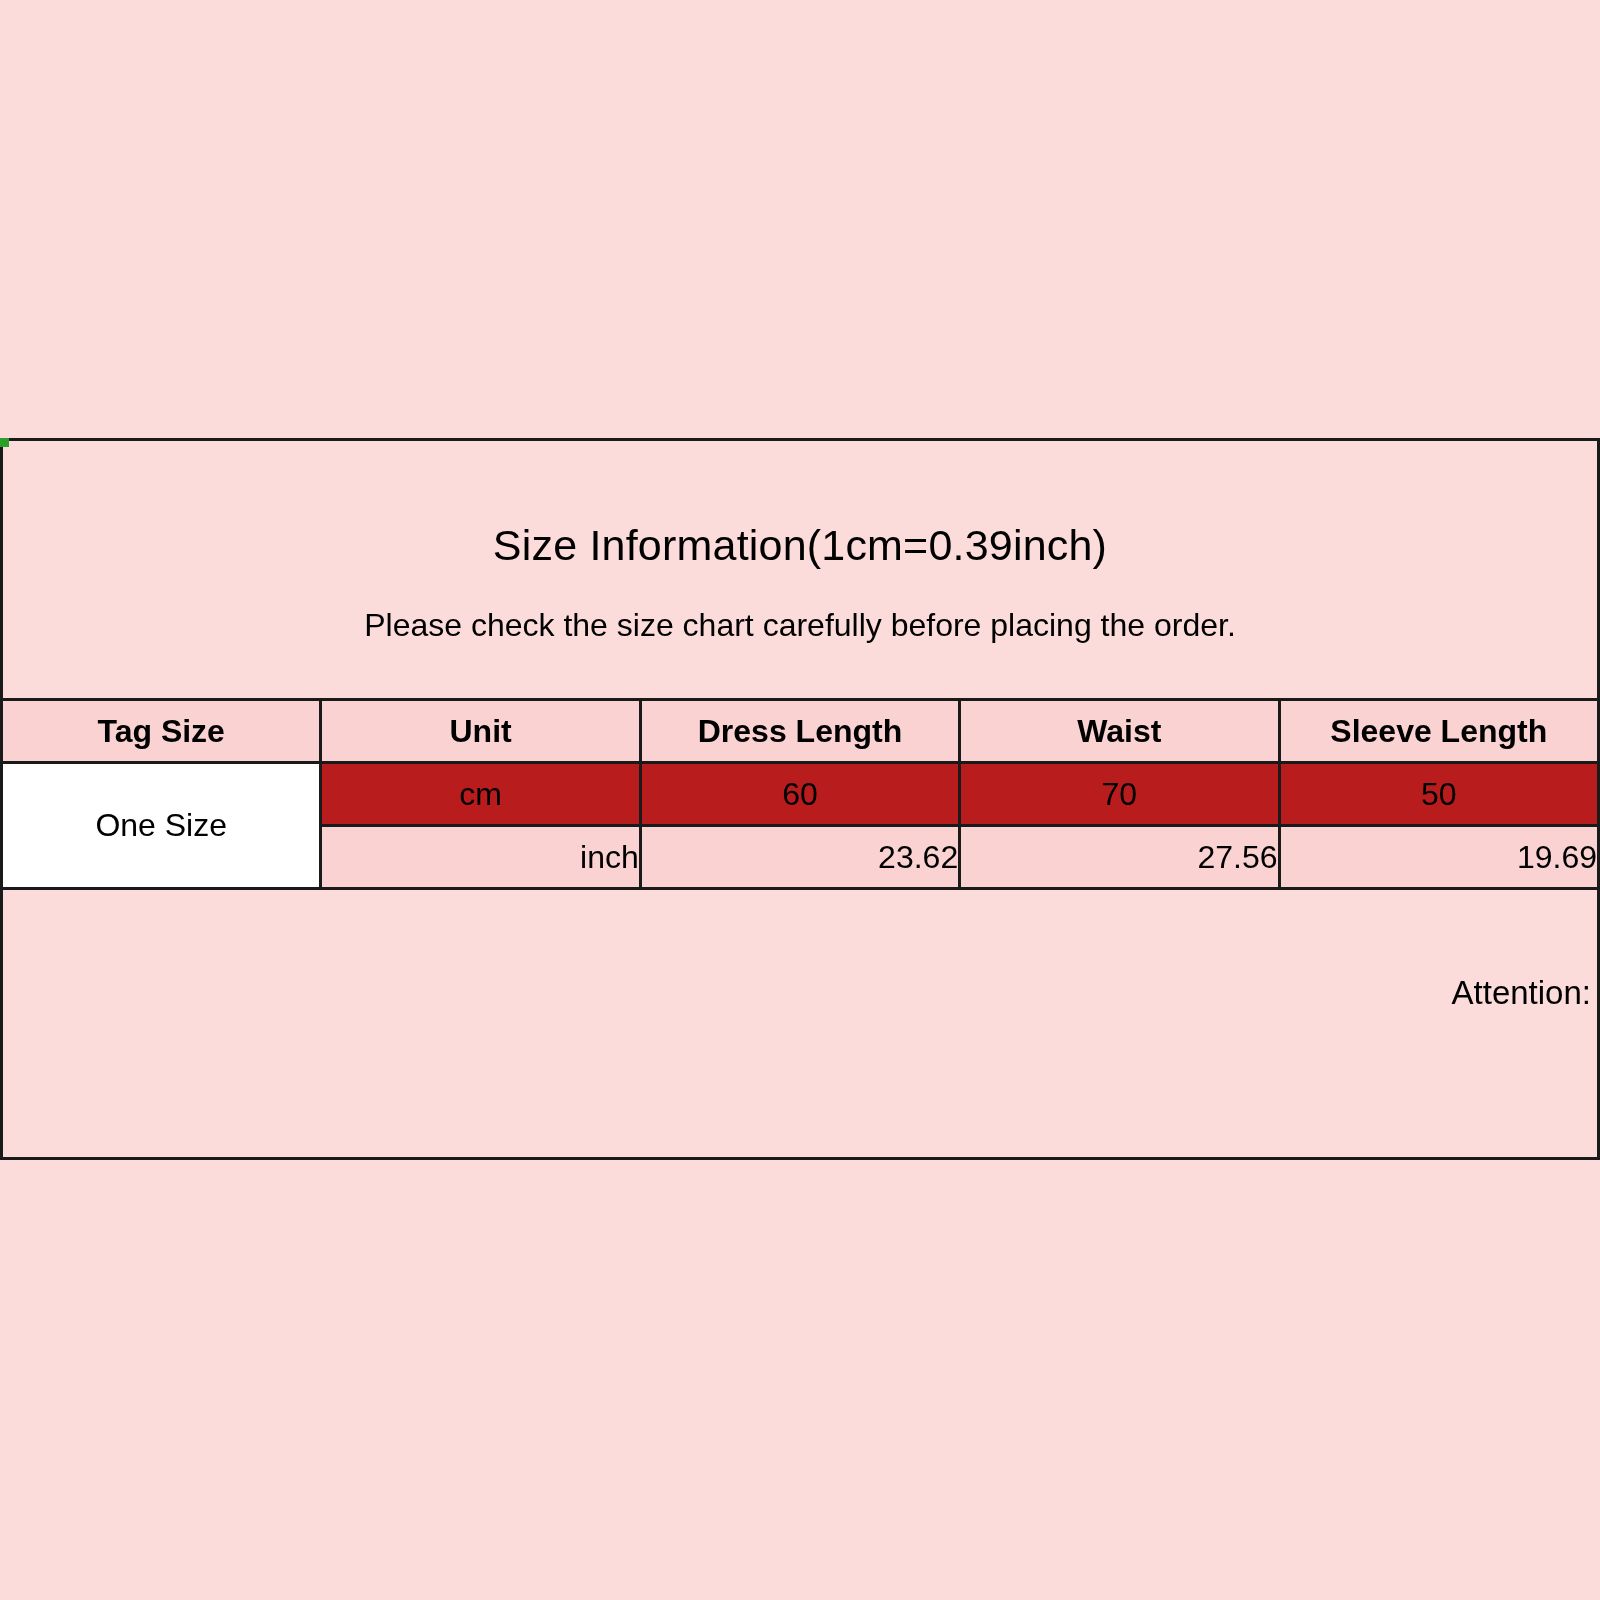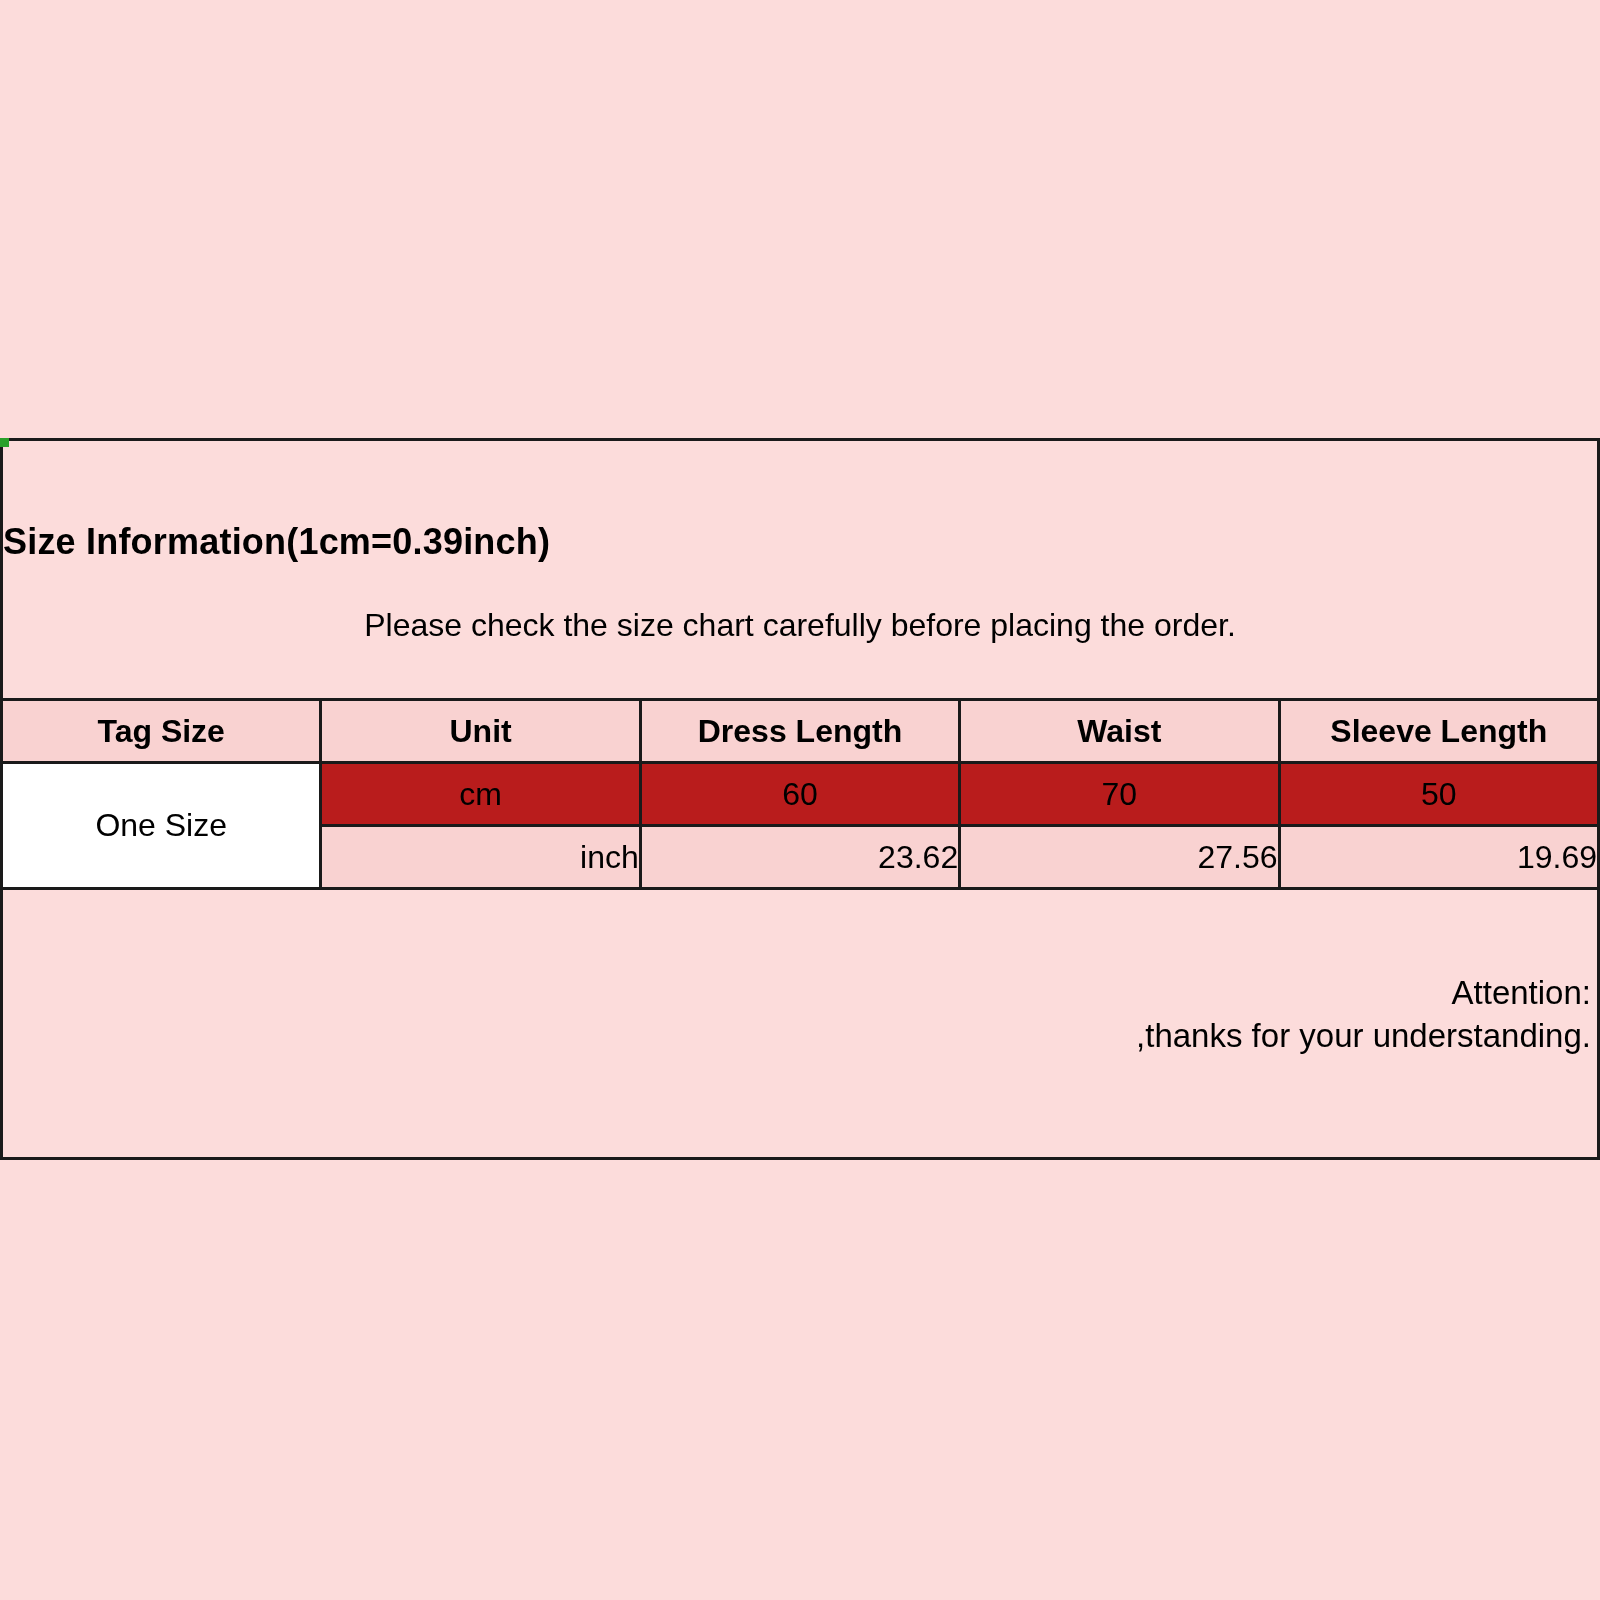--- a/index.html
+++ b/index.html
@@ -25,23 +25,23 @@
   }
   .corner-green {
     position: absolute;
     left: -3px; top: -3px;
     width: 9px; height: 9px;
     background: #2aa02a;
   }
   .title {
     position: absolute;
     top: 80px; left: 0; width: 100%;
-    text-align: left;
-    font-size: 36px;
-    font-weight: bold;
+    text-align: center;
+    font-size: 43px;
+    font-weight: normal;
     letter-spacing: 0.2px;
   }
   .subtitle {
     position: absolute;
     top: 166px; left: 0; width: 100%;
     text-align: center;
     font-size: 32px;
   }
   table.size-table {
     position: absolute;
@@ -116,16 +116,15 @@
           <td>inch</td>
           <td>23.62</td>
           <td>27.56</td>
           <td>19.69</td>
         </tr>
       </tbody>
     </table>
 
     <div class="attention">
       <div>Attention:</div>
-      <div>,thanks for your understanding.</div>
     </div>
   </div>
 </div>
 
 </body></html>

